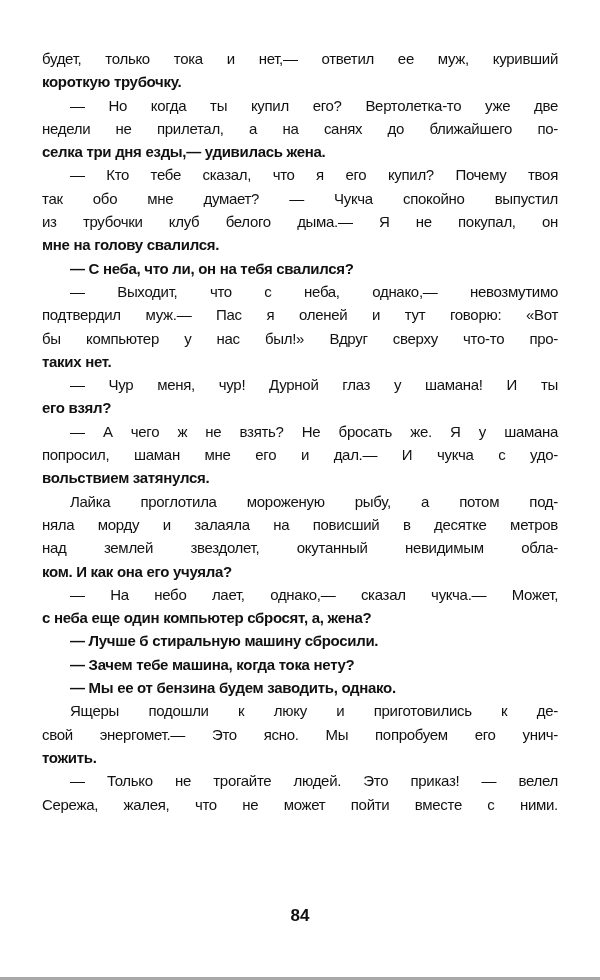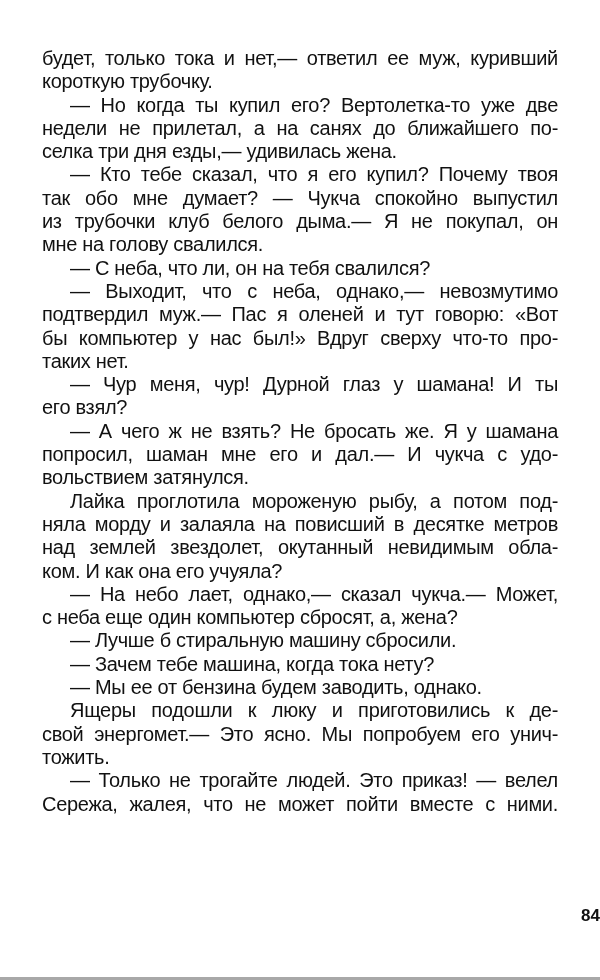--- a/index.html
+++ b/index.html
@@ -1,27 +1,27 @@
 <!DOCTYPE html>
 <html><head>
 <meta charset="utf-8">
 <style>
   html, body { margin: 0; padding: 0; background: #ffffff; }
   body { width: 600px; height: 980px; position: relative; overflow: hidden; }
   .page {
     position: absolute; left: 42px; top: 47px; width: 516px;
     font-family: "Liberation Sans", sans-serif;
-    font-size: 20px; line-height: 23.3px; color: #111;
+    font-size: 15px; line-height: 23.3px; color: #111;
     letter-spacing: -0.3px;
   }
   .line { display: block; white-space: nowrap; height: 23.3px; text-align: justify; text-align-last: justify; }
-  .line.last { text-align-last: left; }
+  .line.last { text-align-last: left; font-weight: bold; }
   .line.indent { padding-left: 28px; }
   .page-number {
-    position: absolute; top: 906px; left: 0; width: 600px; text-align: right;
+    position: absolute; top: 906px; left: 0; width: 600px; text-align: center;
     font-family: "Liberation Sans", sans-serif; font-size: 17px; font-weight: bold; color: #111;
   }
   .bottom-rule { position: absolute; left: 0; top: 977px; width: 600px; height: 3px; background: #a8a8a8; }
 </style>
 </head>
 <body>
 
 <div class="page" id="page-body">
     <span class="line">будет, только тока и нет,— ответил ее муж, куривший</span>
     <span class="line last">короткую трубочку.</span>

